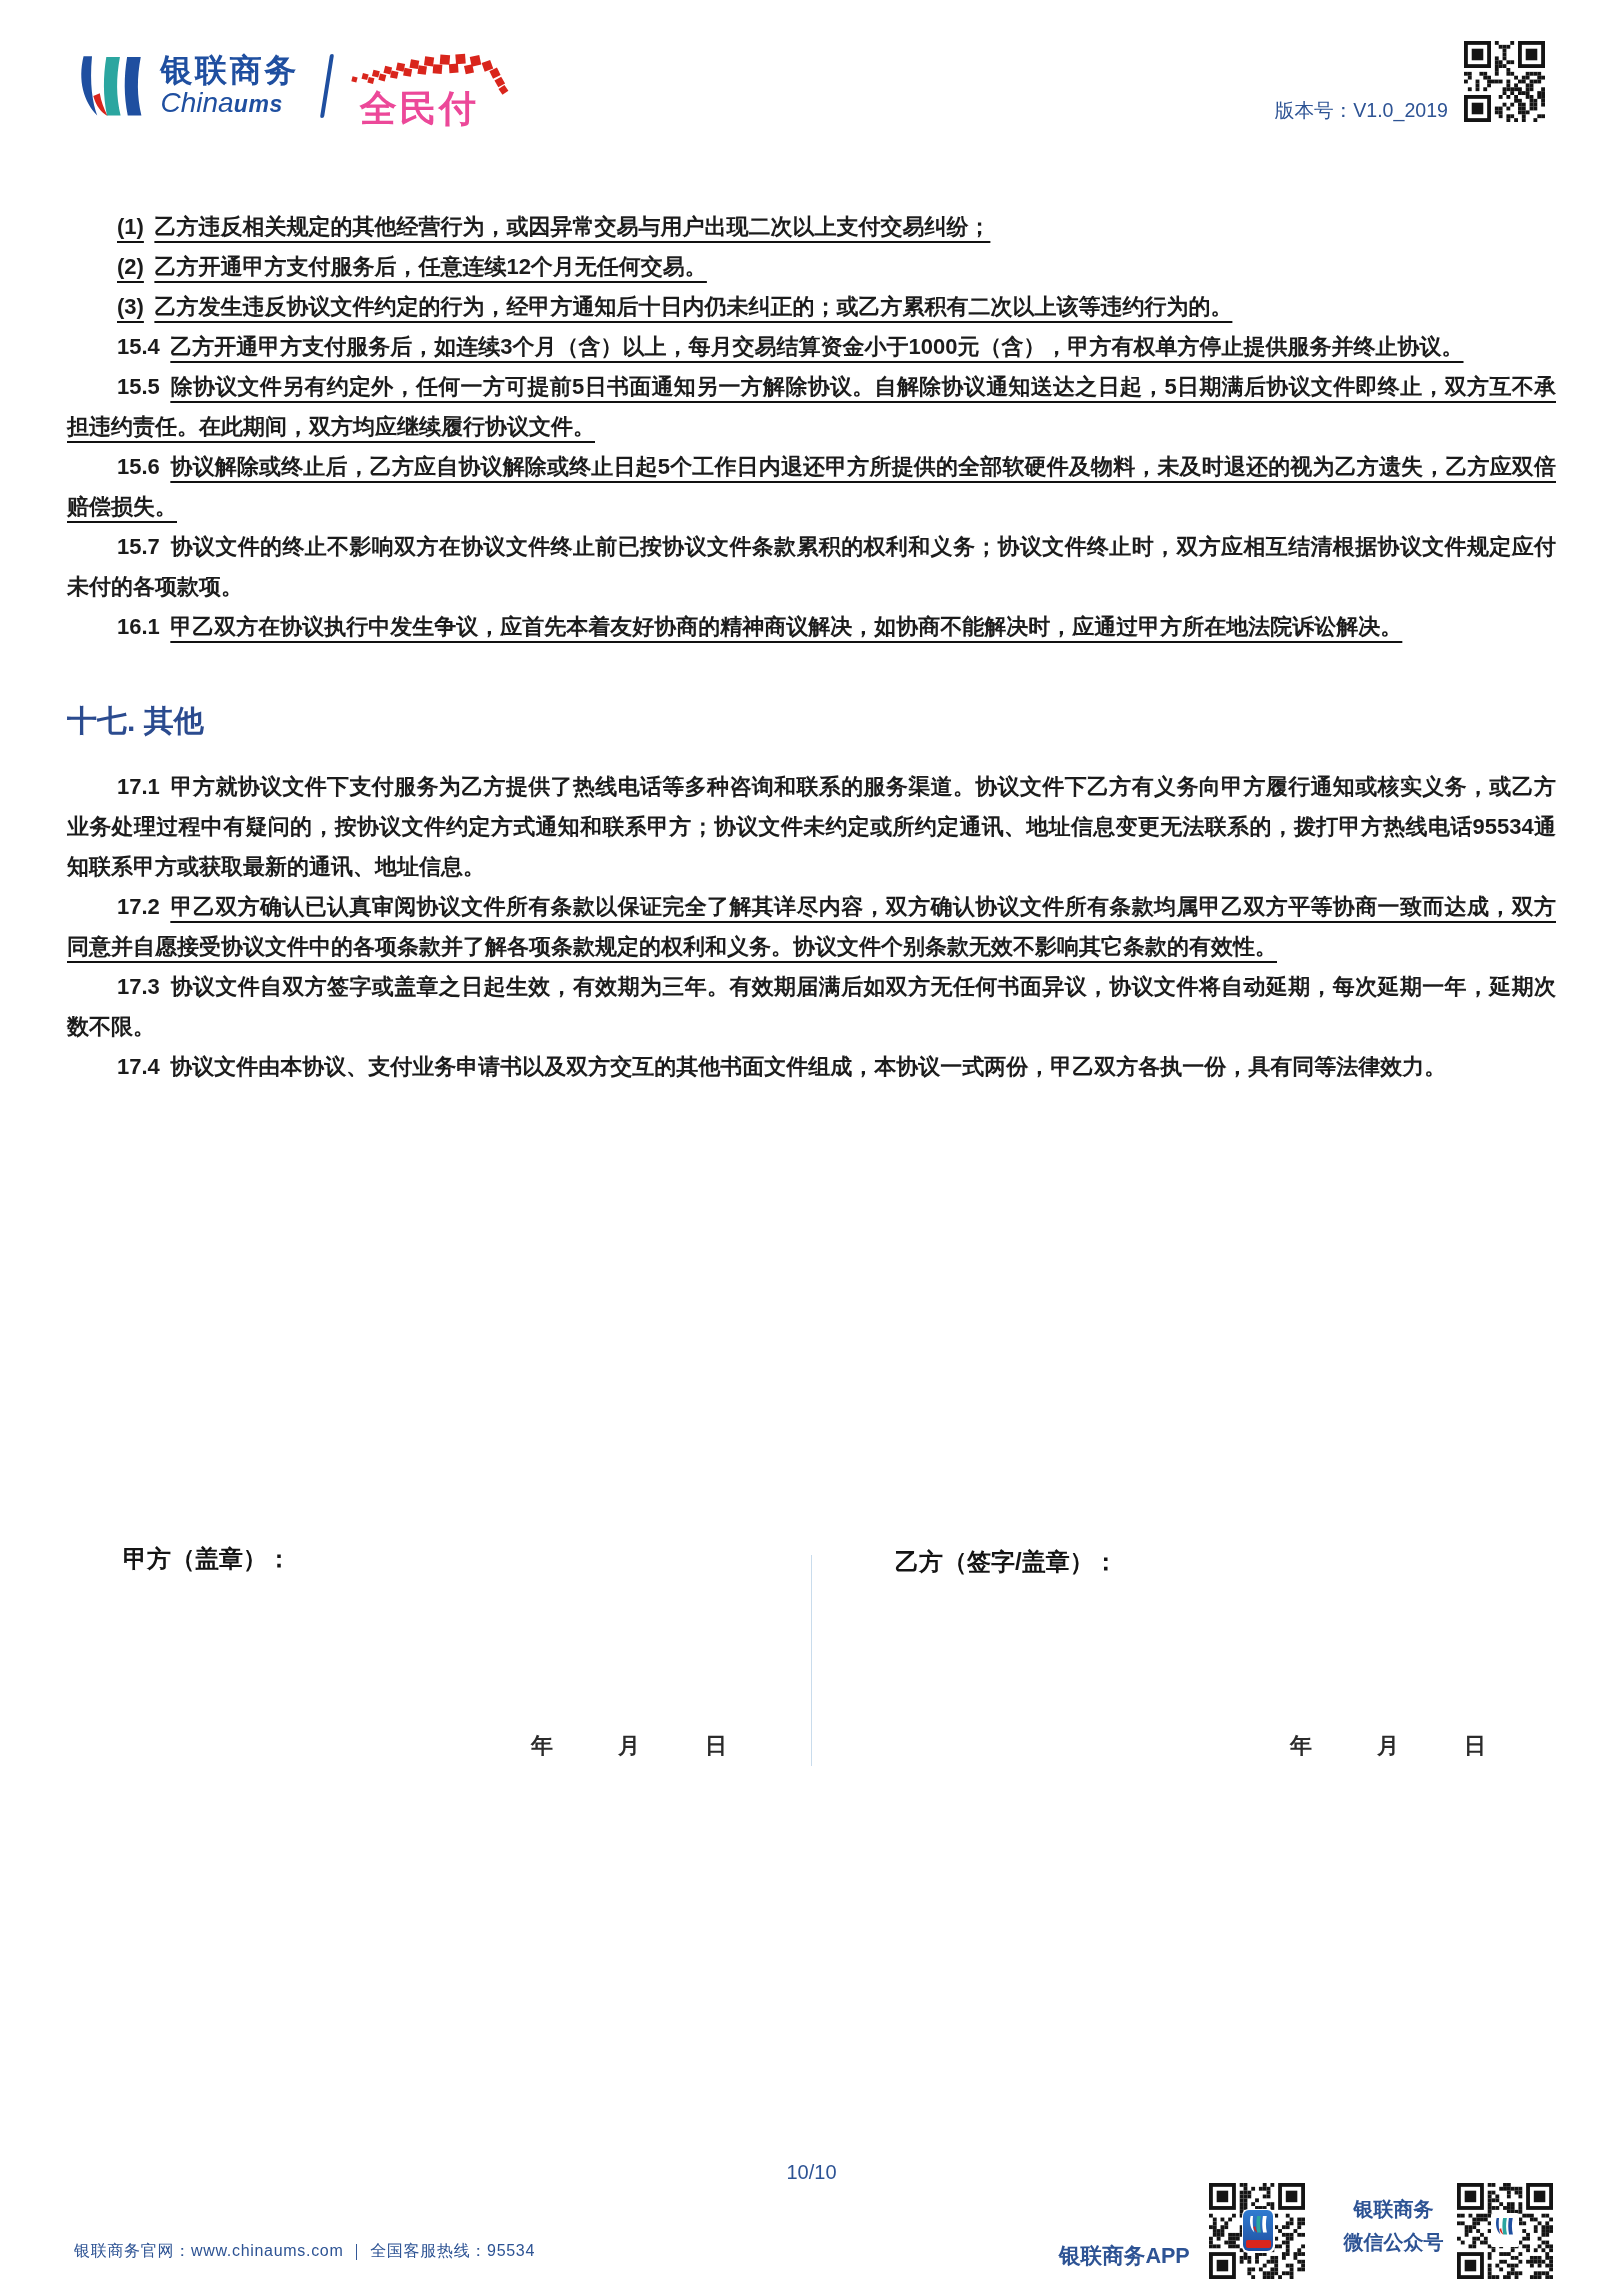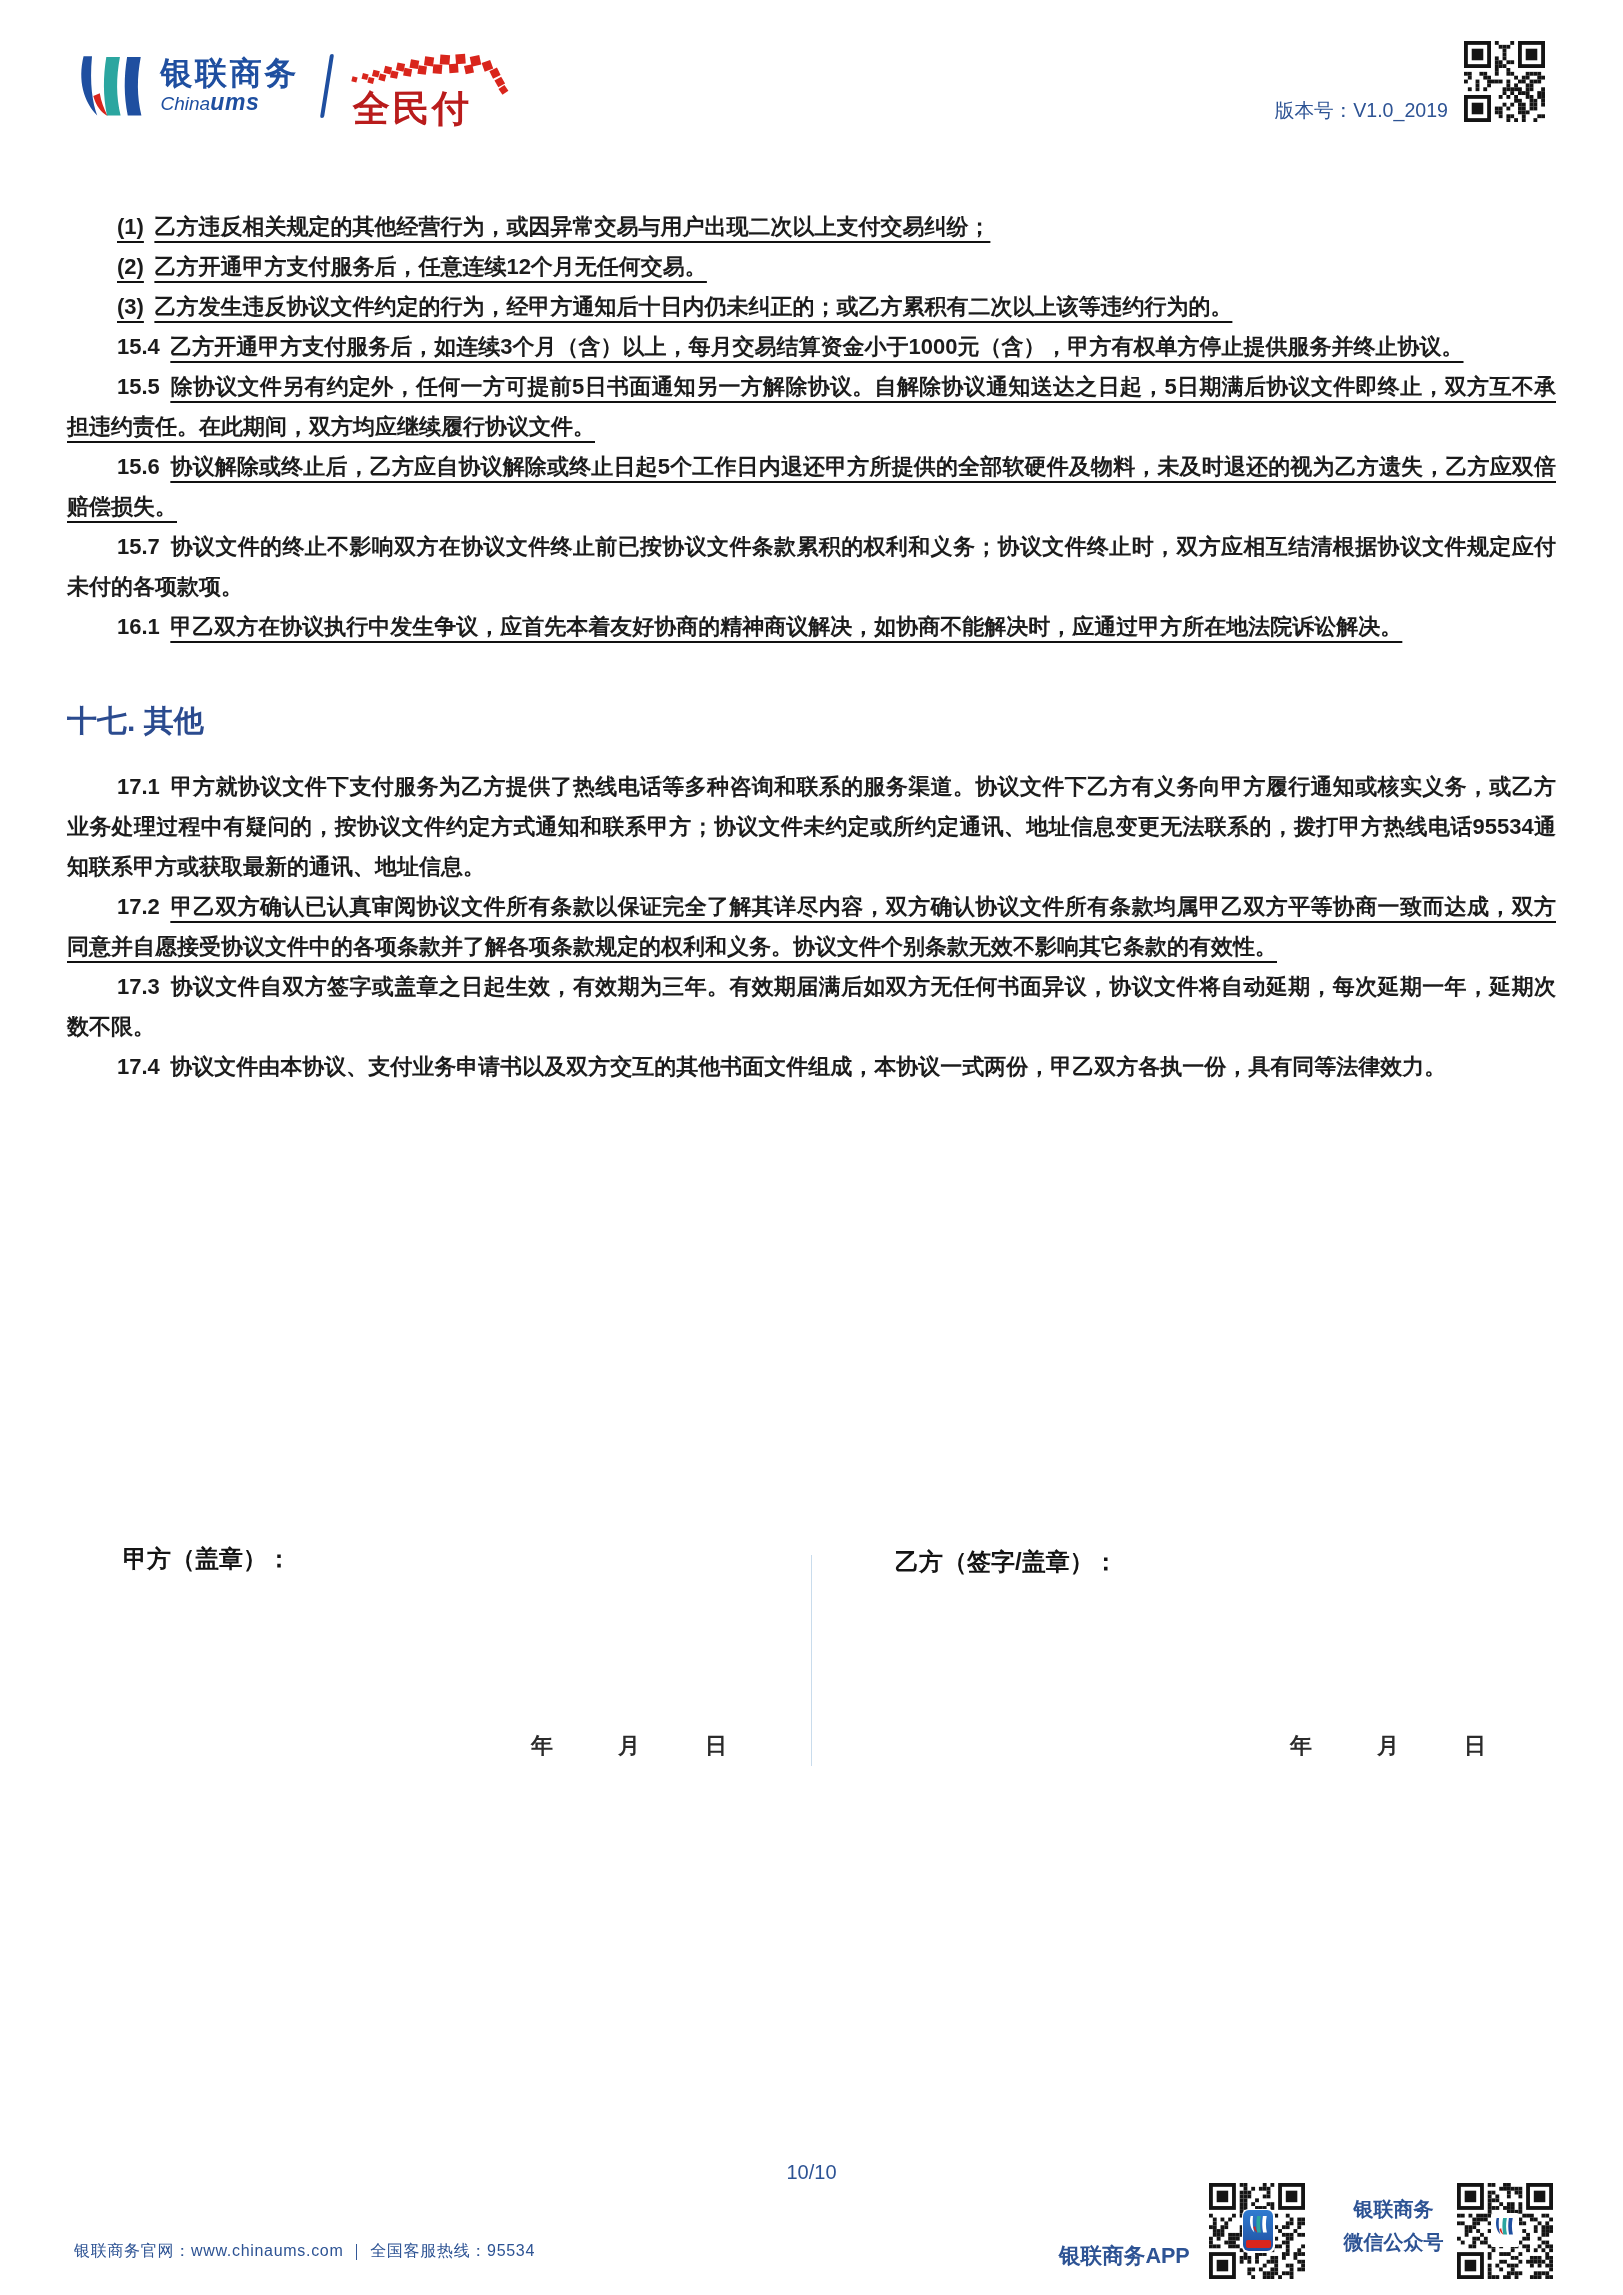--- a/index.html
+++ b/index.html
@@ -11,26 +11,26 @@
     color:#1c1c1c;
     overflow:hidden;
   }
 
   
   .logo-block{position:absolute;left:73px;top:50px;height:71px;display:flex;align-items:center;}
   .ums-mark{width:77px;height:65px;flex:0 0 auto;}
   .logo-text{margin-left:10.5px;line-height:1;}
   .logo-cn{font-size:32px;font-weight:700;color:#1F4FA0;letter-spacing:2.6px;}
   .logo-en{margin-top:2.6px;font-style:italic;color:#1F4FA0;}
-  .logo-en .en1{font-size:19px;font-style:italic;}
+  .logo-en .en1{font-size:28px;font-style:italic;}
   .logo-en .en2{font-size:23px;font-weight:700;letter-spacing:0.7px;}
   .logo-divider{width:3.9px;height:64px;background:#1F4FA0;border-radius:2px;transform:skewX(-9deg);margin:0 22px 0 26px;}
   .qmf{position:relative;width:164px;height:71px;}
   .qmf-checkers{position:absolute;left:-3.9px;top:-2.6px;width:168px;height:48px;}
-  .qmf-text{position:absolute;left:2px;top:34px;font-size:37px;font-weight:700;color:#b91c1c;letter-spacing:2.6px;}
+  .qmf-text{position:absolute;left:9px;top:34px;font-size:37px;font-weight:700;color:#ec4899;letter-spacing:2.6px;}
 
   .version-label{position:absolute;right:175px;top:97px;font-size:19.6px;color:#2D5394;}
   .qr{position:relative;background:#fff;}
   .qr svg{position:absolute;inset:0;display:block;}
   .qr-version{position:absolute;left:1464px;top:41px;width:81px;height:81px;}
 
   
   .body{
     position:absolute;left:67px;top:207px;width:1489px;
     font-size:22px;line-height:40px;font-weight:600;

